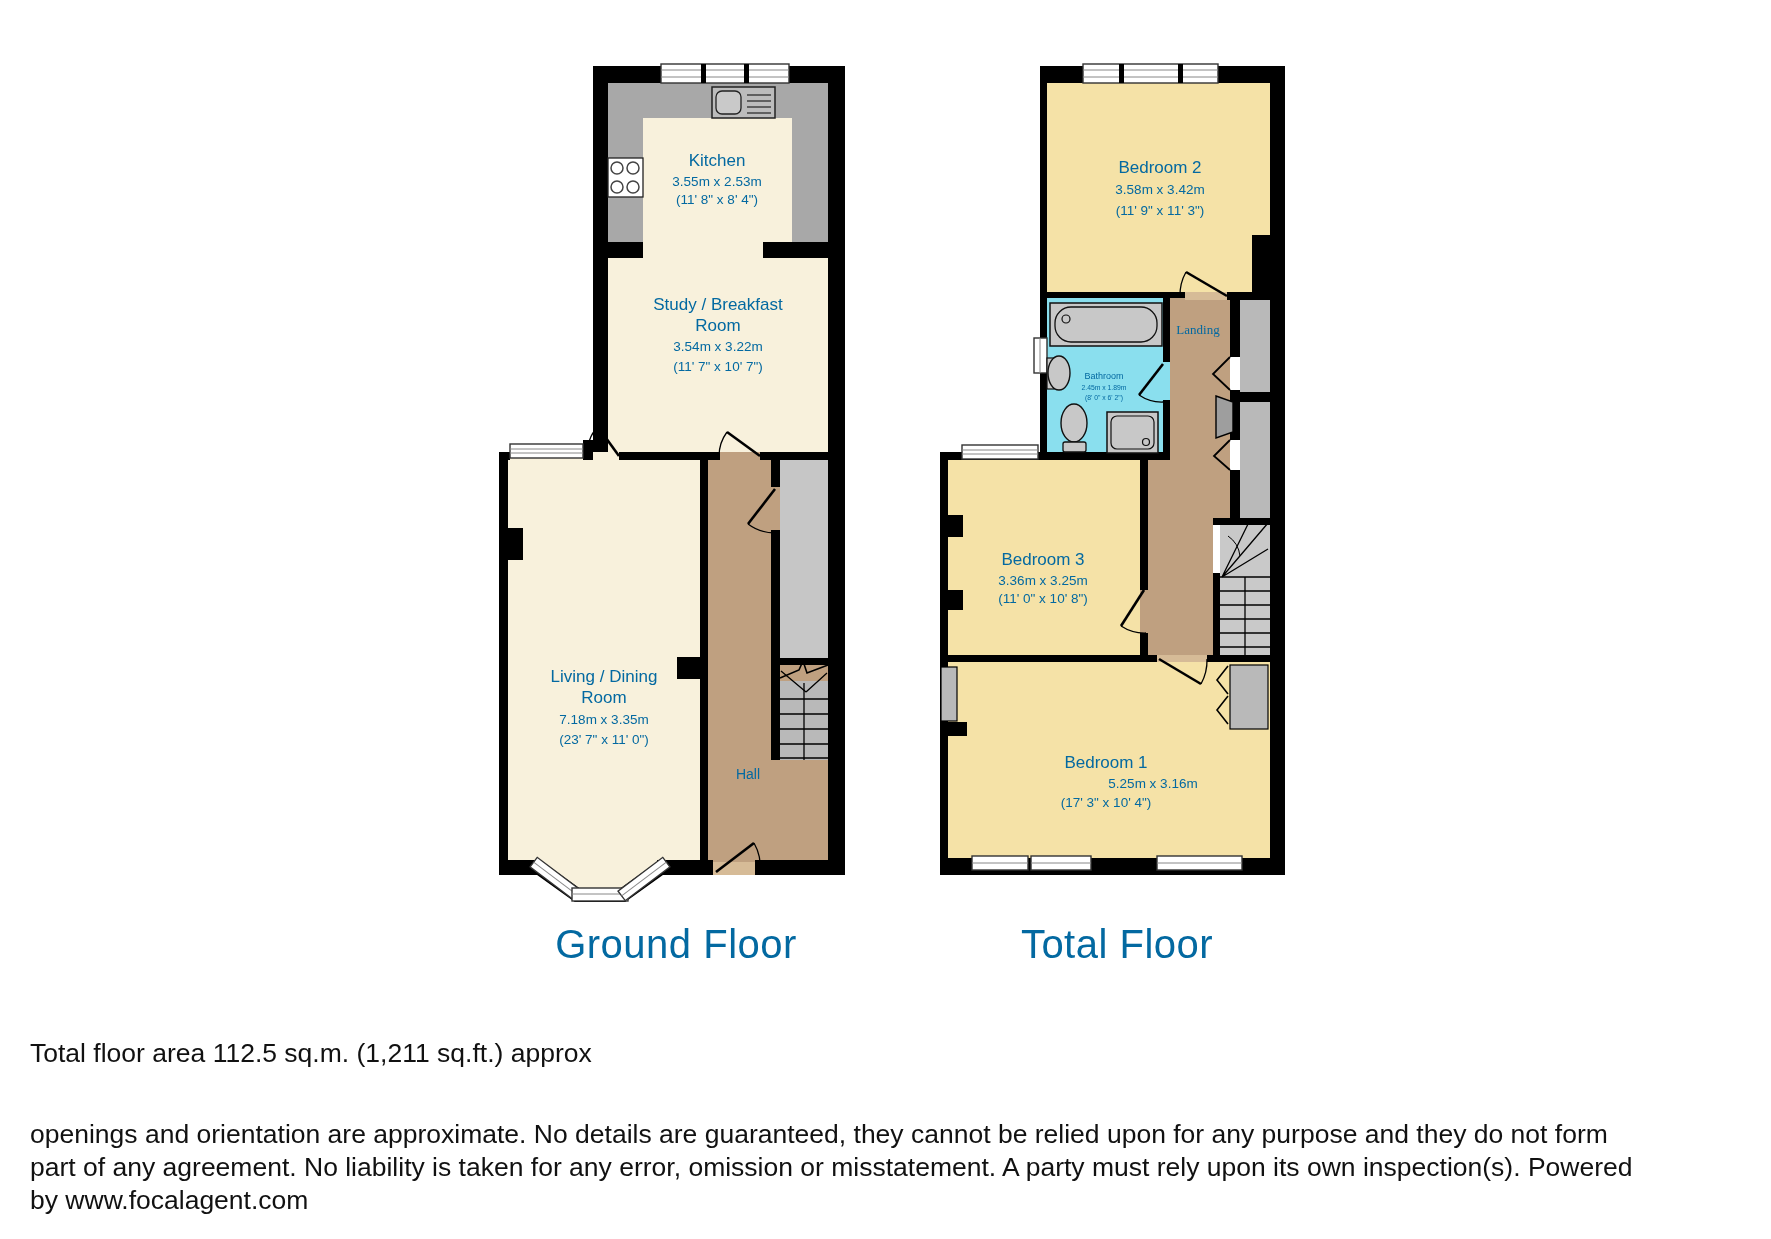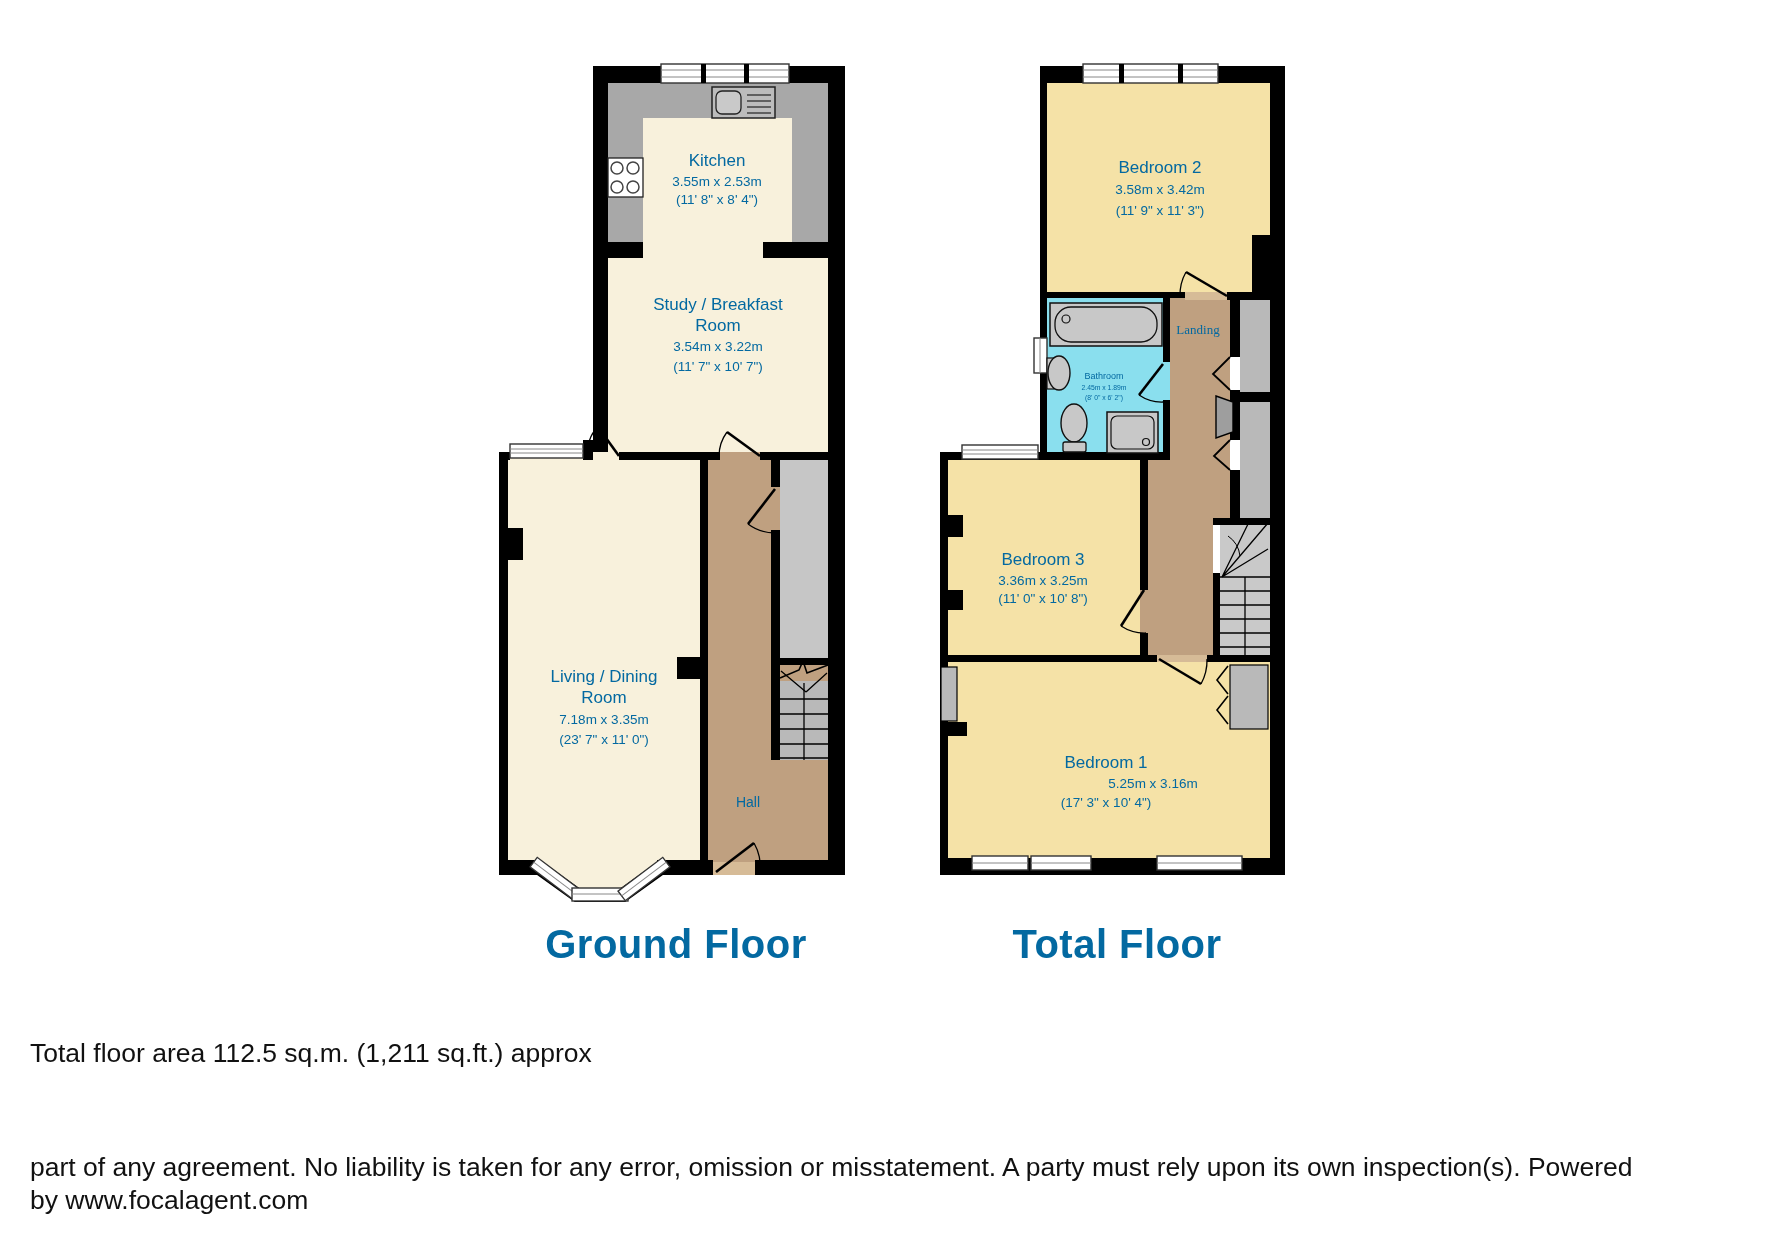--- a/index.html
+++ b/index.html
@@ -6,21 +6,21 @@
   #stage{position:relative;width:1771px;height:1239px;background:#fff;overflow:hidden;
          font-family:"Liberation Sans",sans-serif;}
   #plan-svg{position:absolute;left:0;top:0;}
   .lbl{position:absolute;transform:translate(-50%,-50%);text-align:center;color:#0369a1;
        white-space:nowrap;line-height:1.25;}
   .room-name{font-size:17px;}
   .room-dim{font-size:13.5px;}
   .wrapname{white-space:normal;line-height:21px;}
   .tiny-name{font-size:9px;}
   .tiny-dim{font-size:6.8px;}
-  .floor-title{font-size:40px;font-weight:700;letter-spacing:0.5px;}
+  .floor-title{font-size:40px;font-weight:400;letter-spacing:0.5px;}
   .footer-line{position:absolute;font-size:26.5px;color:#111;white-space:nowrap;}
 </style>
 </head>
 <body>
 
 <div id="stage">
 
 <svg id="plan-svg" width="1771" height="1239" viewBox="0 0 1771 1239">
 
   <g>
@@ -280,21 +280,21 @@
 <div class="lbl room-dim" style="left:717px;top:200px;">(11' 8" x 8' 4")</div>
 
 <div class="lbl room-name wrapname" style="left:718px;top:315px;width:170px;">Study / Breakfast Room</div>
 <div class="lbl room-dim" style="left:718px;top:347px;">3.54m x 3.22m</div>
 <div class="lbl room-dim" style="left:718px;top:367px;">(11' 7" x 10' 7")</div>
 
 <div class="lbl room-name wrapname" style="left:604px;top:687px;width:140px;">Living / Dining Room</div>
 <div class="lbl room-dim" style="left:604px;top:720px;">7.18m x 3.35m</div>
 <div class="lbl room-dim" style="left:604px;top:740px;">(23' 7" x 11' 0")</div>
 
-<div class="lbl" style="left:748px;top:775px;font-size:14px;margin-top:28px;">Hall</div>
+<div class="lbl" style="left:748px;top:775px;font-size:14px;">Hall</div>
 
 <div class="lbl room-name" style="left:1160px;top:168px;">Bedroom 2</div>
 <div class="lbl room-dim" style="left:1160px;top:190px;">3.58m x 3.42m</div>
 <div class="lbl room-dim" style="left:1160px;top:211px;">(11' 9" x 11' 3")</div>
 
 <div class="lbl tiny-name" style="left:1104px;top:377px;">Bathroom</div>
 <div class="lbl tiny-dim" style="left:1104px;top:388px;">2.45m x 1.89m</div>
 <div class="lbl tiny-dim" style="left:1104px;top:398px;">(8' 0" x 6' 2")</div>
 
 <div class="lbl" style="left:1198px;top:330px;font-size:13px;font-family:Liberation Serif, serif;">Landing</div>
@@ -304,16 +304,17 @@
 <div class="lbl room-dim" style="left:1043px;top:599px;">(11' 0" x 10' 8")</div>
 
 <div class="lbl room-name" style="left:1106px;top:763px;">Bedroom 1</div>
 <div class="lbl room-dim" style="left:1106px;top:784px;margin-left:47px;">5.25m x 3.16m</div>
 <div class="lbl room-dim" style="left:1106px;top:803px;">(17' 3" x 10' 4")</div>
 
 <div class="lbl floor-title" style="left:676px;top:944px;">Ground Floor</div>
 <div class="lbl floor-title" style="left:1117px;top:944px;">Total Floor</div>
 
 <div class="footer-line" style="left:30px;top:1038px;">Total floor area 112.5 sq.m. (1,211 sq.ft.) approx</div>
+<div class="footer-line" style="left:30px;top:1119px;">openings and orientation are approximate. No details are guaranteed, they cannot be relied upon for any purpose and they do not form</div>
 <div class="footer-line" style="left:30px;top:1152px;">part of any agreement. No liability is taken for any error, omission or misstatement. A party must rely upon its own inspection(s). Powered</div>
 <div class="footer-line" style="left:30px;top:1185px;">by www.focalagent.com</div>
 
 </div>
 
 </body></html>

